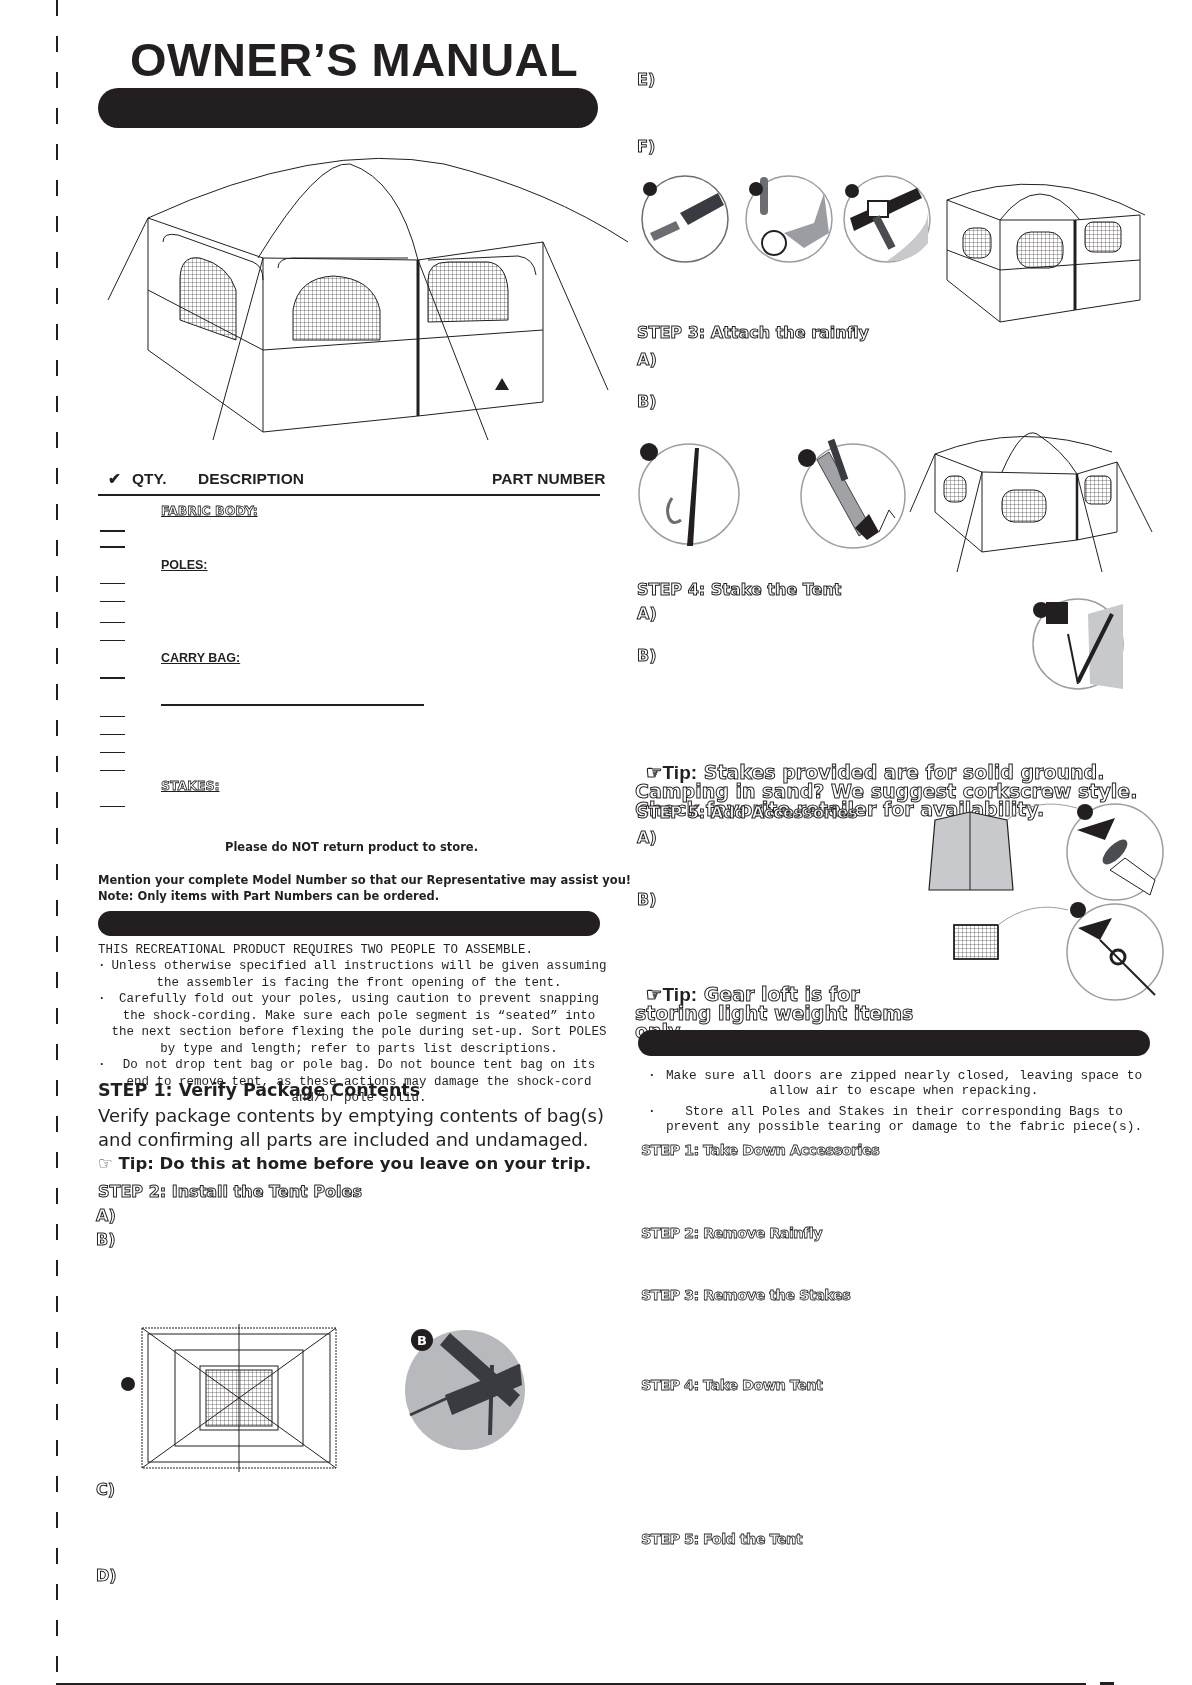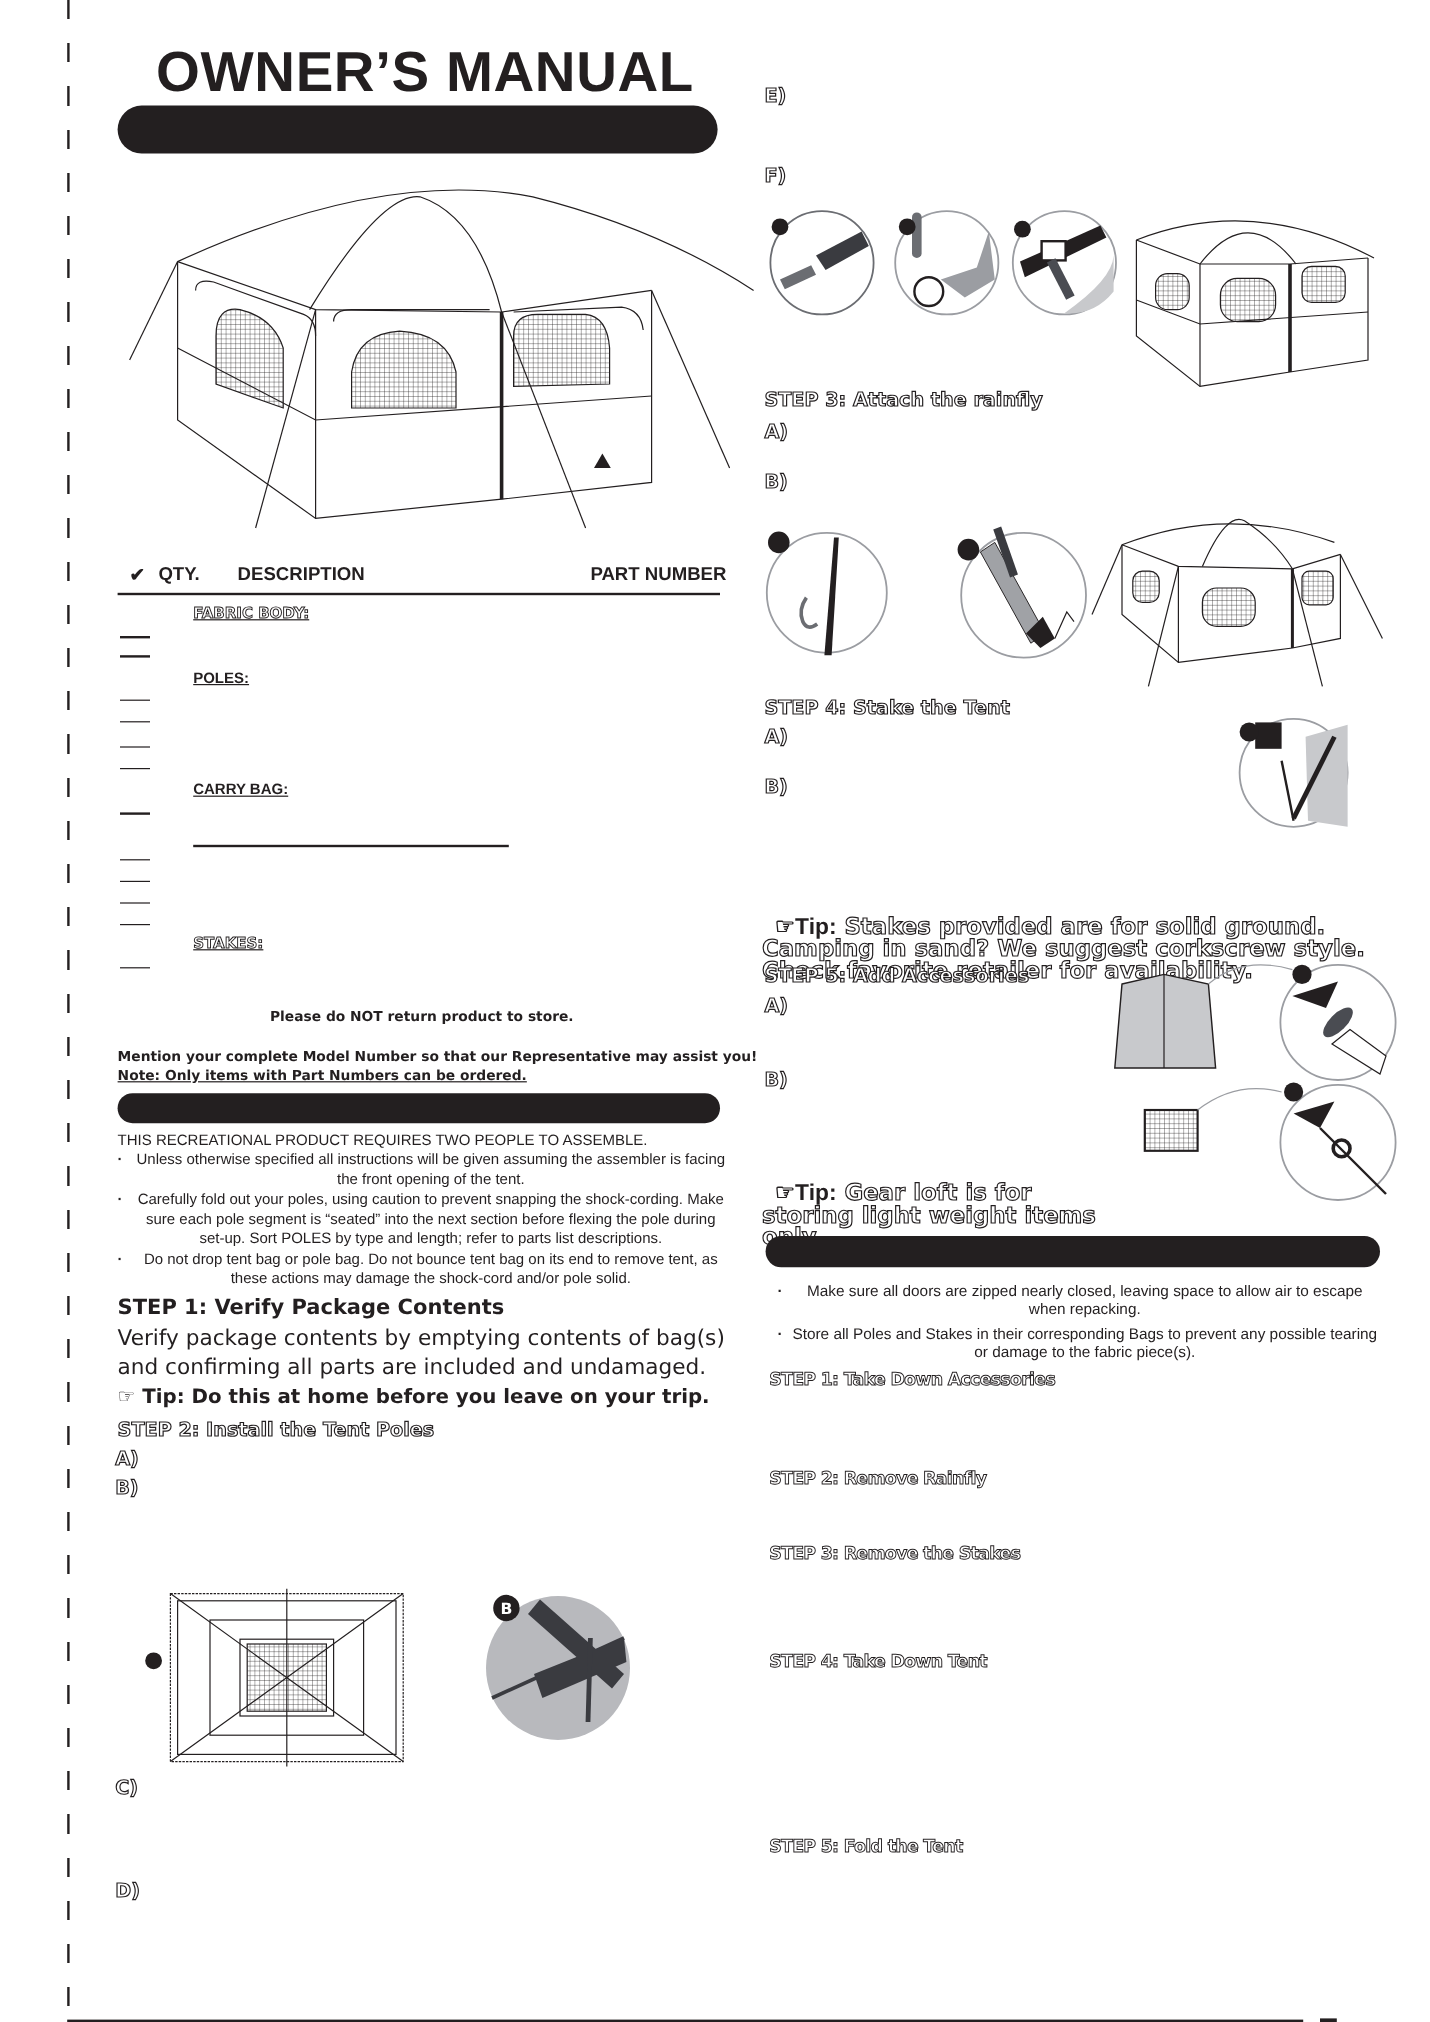--- a/index.html
+++ b/index.html
@@ -8,21 +8,21 @@
   .cutline{position:absolute;left:56px;top:0;width:2px;height:1685px;
     background:repeating-linear-gradient(to bottom,#231f20 0 16px,transparent 16px 36px);}
   .title{left:130px;top:32px;font-size:47px;font-weight:bold;letter-spacing:0.5px;}
   .pill{background:#231f20;border-radius:20px;}
   .outline{color:#fff;-webkit-text-stroke:1px #231f20;font-weight:bold;font-family:"DejaVu Sans",sans-serif;}
   .outline-sm{color:#fff;-webkit-text-stroke:0.8px #231f20;font-weight:bold;font-family:"DejaVu Sans",sans-serif;}
   .hdr{font-weight:bold;font-size:15.5px;}
   .sec{font-size:12.5px;font-weight:bold;text-decoration:underline;}
   .qline{position:absolute;left:100px;width:25px;border-top:1.3px solid #231f20;}
   .note{font-size:12px;font-weight:bold;font-family:"DejaVu Sans",sans-serif;}
-  .body{font-size:12.5px;font-family:Liberation Sans, sans-serif;line-height:16.5px;}
+  .body{font-size:12.5px;font-family:Liberation Mono, monospace;line-height:16.5px;}
   .bul{position:relative;padding-left:12px;text-align:center;}
   .bul::before{content:"\00B7";position:absolute;left:0;top:0;font-weight:bold;}
   .step1{font-size:17.5px;font-weight:bold;font-family:"DejaVu Sans",sans-serif;}
   .verify{font-size:18px;font-family:"DejaVu Sans",sans-serif;line-height:24px;}
   .tip{font-size:16.5px;font-weight:bold;font-family:"DejaVu Sans",sans-serif;}
   .letter{font-size:16px;}
   .tipline{font-size:19px;line-height:18px;margin-top:28px;}
   .tipline .tipword{font-family:"Liberation Sans",sans-serif;font-weight:bold;color:#231f20;-webkit-text-stroke:0;}
   svg{position:absolute;overflow:visible;}
 </style>
@@ -85,21 +85,21 @@
 <div class="qline" style="top:716px;"></div>
 <div class="qline" style="top:734px;"></div>
 <div class="qline" style="top:752px;"></div>
 <div class="qline" style="top:770px;"></div>
 
 <div class="abs sec outline-sm" style="left:161px;top:778px;">STAKES:</div>
 <div class="qline" style="top:806px;"></div>
 
 <div class="abs note" style="left:225px;top:840px;font-size:11.5px;">Please do NOT return product to store.</div>
 <div class="abs note" style="left:98px;top:873px;font-size:11.5px;">Mention your complete Model Number so that our Representative may assist you!</div>
-<div class="abs note" style="left:98px;top:889px;font-size:11.5px;text-decoration:underline;">Note: Only items with Part Numbers can be ordered.</div>
+<div class="abs note" style="left:98px;top:889px;font-size:11.5px;">Note: Only items with Part Numbers can be ordered.</div>
 
 <div class="abs pill" style="left:98px;top:911px;width:502px;height:25px;border-radius:13px;"></div>
 
 <div class="abs body" style="left:98px;top:942px;width:510px;">THIS RECREATIONAL PRODUCT REQUIRES TWO PEOPLE TO ASSEMBLE.</div>
 <div class="abs body" style="left:98px;top:958px;width:510px;">
   <div class="bul">Unless otherwise specified all instructions will be given assuming the assembler is facing the front opening of the tent.</div>
   <div class="bul">Carefully fold out your poles, using caution to prevent snapping the shock-cording. Make sure each pole segment is “seated” into the next section before flexing the pole during set-up. Sort POLES by type and length; refer to parts list descriptions.</div>
   <div class="bul">Do not drop tent bag or pole bag. Do not bounce tent bag on its end to remove tent, as these actions may damage the shock-cord and/or pole solid.</div>
 </div>
 

